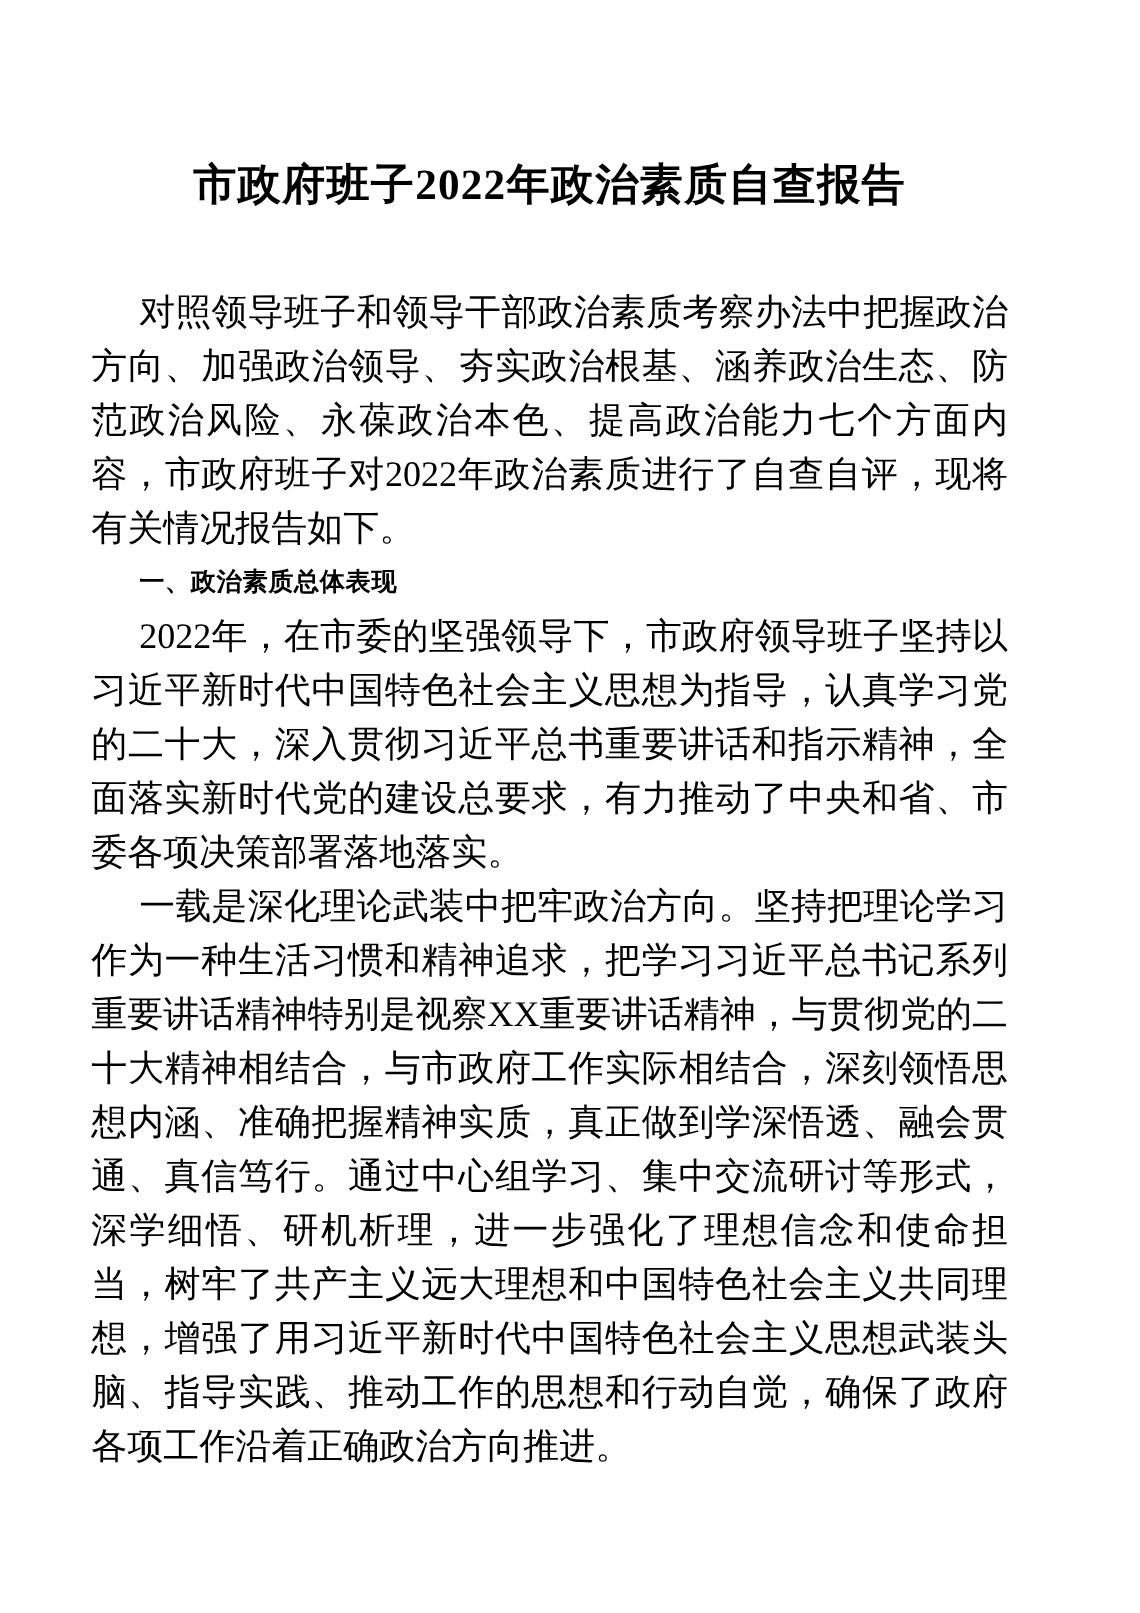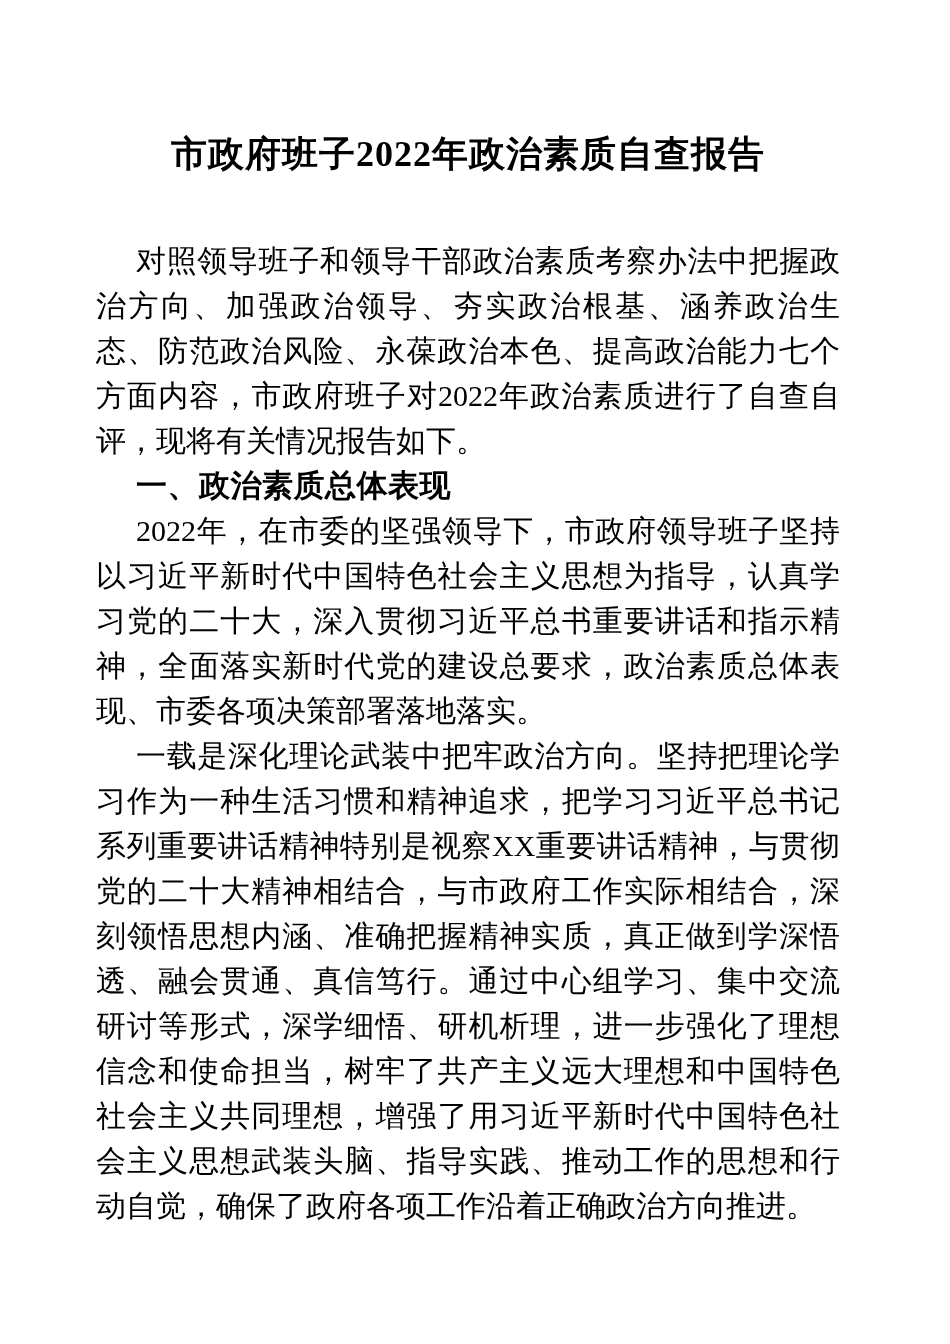--- a/index.html
+++ b/index.html
@@ -6,21 +6,21 @@
     margin: 0;
     padding: 0;
     background: #ffffff;
   }
   .page {
     position: relative;
     width: 950px;
     height: 1344px;
     background: #ffffff;
     box-sizing: border-box;
-    padding: 128px 110px 0 96px;
+    padding: 128px 110px 0 76px;
     color: #000000;
     overflow: hidden;
   }
   .doc-title {
     font-family: "Liberation Serif", serif;
     font-weight: bold;
     font-size: 36px;
     line-height: 52px;
     text-align: center;
     margin: 0 0 58px 0;
@@ -32,33 +32,33 @@
     font-size: 30px;
     line-height: 45px;
     text-align: justify;
     text-indent: 40px;
     margin: 0;
     word-break: break-all;
   }
   .section-heading {
     font-family: "Liberation Sans", sans-serif;
     font-weight: bold;
-    font-size: 31px;
+    font-size: 21px;
     line-height: 45px;
     margin: 0;
     text-indent: 40px;
     letter-spacing: 0.5px;
   }
 </style>
 </head>
 <body>
 
 <div class="page">
   <h1 class="doc-title">市政府班子2022年政治素质自查报告</h1>
 
   <p class="body-para">对照领导班子和领导干部政治素质考察办法中把握政治方向、加强政治领导、夯实政治根基、涵养政治生态、防范政治风险、永葆政治本色、提高政治能力七个方面内容，市政府班子对2022年政治素质进行了自查自评，现将有关情况报告如下。</p>
 
   <h2 class="section-heading">一、政治素质总体表现</h2>
 
-  <p class="body-para">2022年，在市委的坚强领导下，市政府领导班子坚持以习近平新时代中国特色社会主义思想为指导，认真学习党的二十大，深入贯彻习近平总书重要讲话和指示精神，全面落实新时代党的建设总要求，政治素质总体表现、市委各项决策部署落地落实。</p>
+  <p class="body-para">2022年，在市委的坚强领导下，市政府领导班子坚持以习近平新时代中国特色社会主义思想为指导，认真学习党的二十大，深入贯彻习近平总书重要讲话和指示精神，全面落实新时代党的建设总要求，有力推动了中央和省、市委各项决策部署落地落实。</p>
 
   <p class="body-para">一载是深化理论武装中把牢政治方向。坚持把理论学习作为一种生活习惯和精神追求，把学习习近平总书记系列重要讲话精神特别是视察XX重要讲话精神，与贯彻党的二十大精神相结合，与市政府工作实际相结合，深刻领悟思想内涵、准确把握精神实质，真正做到学深悟透、融会贯通、真信笃行。通过中心组学习、集中交流研讨等形式，深学细悟、研机析理，进一步强化了理想信念和使命担当，树牢了共产主义远大理想和中国特色社会主义共同理想，增强了用习近平新时代中国特色社会主义思想武装头脑、指导实践、推动工作的思想和行动自觉，确保了政府各项工作沿着正确政治方向推进。</p>
 </div>
 
 </body></html>

